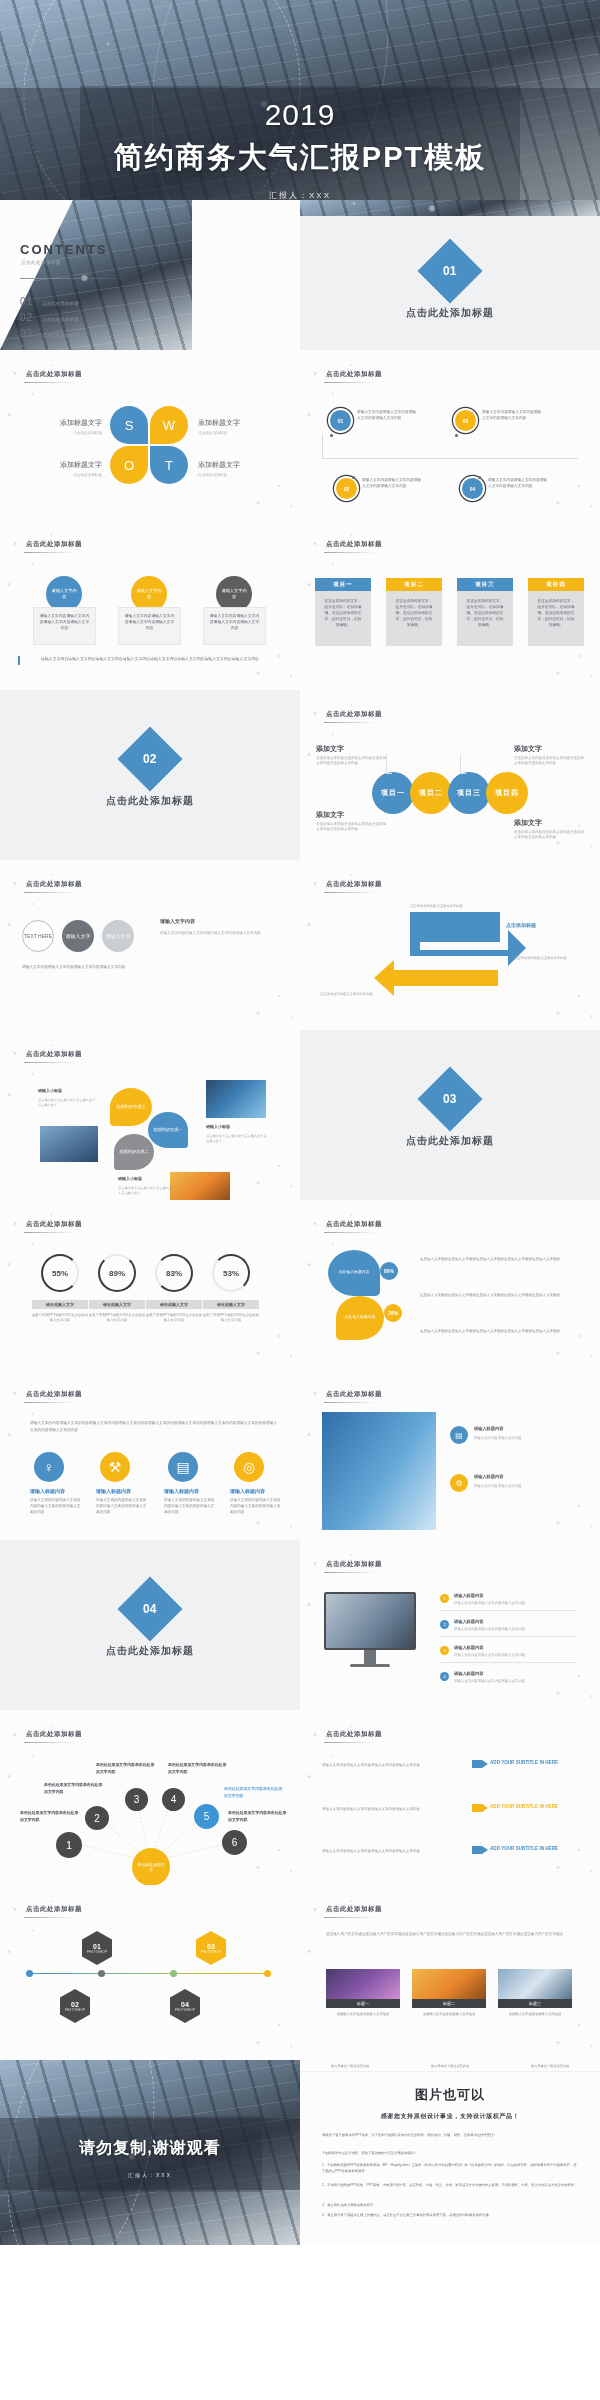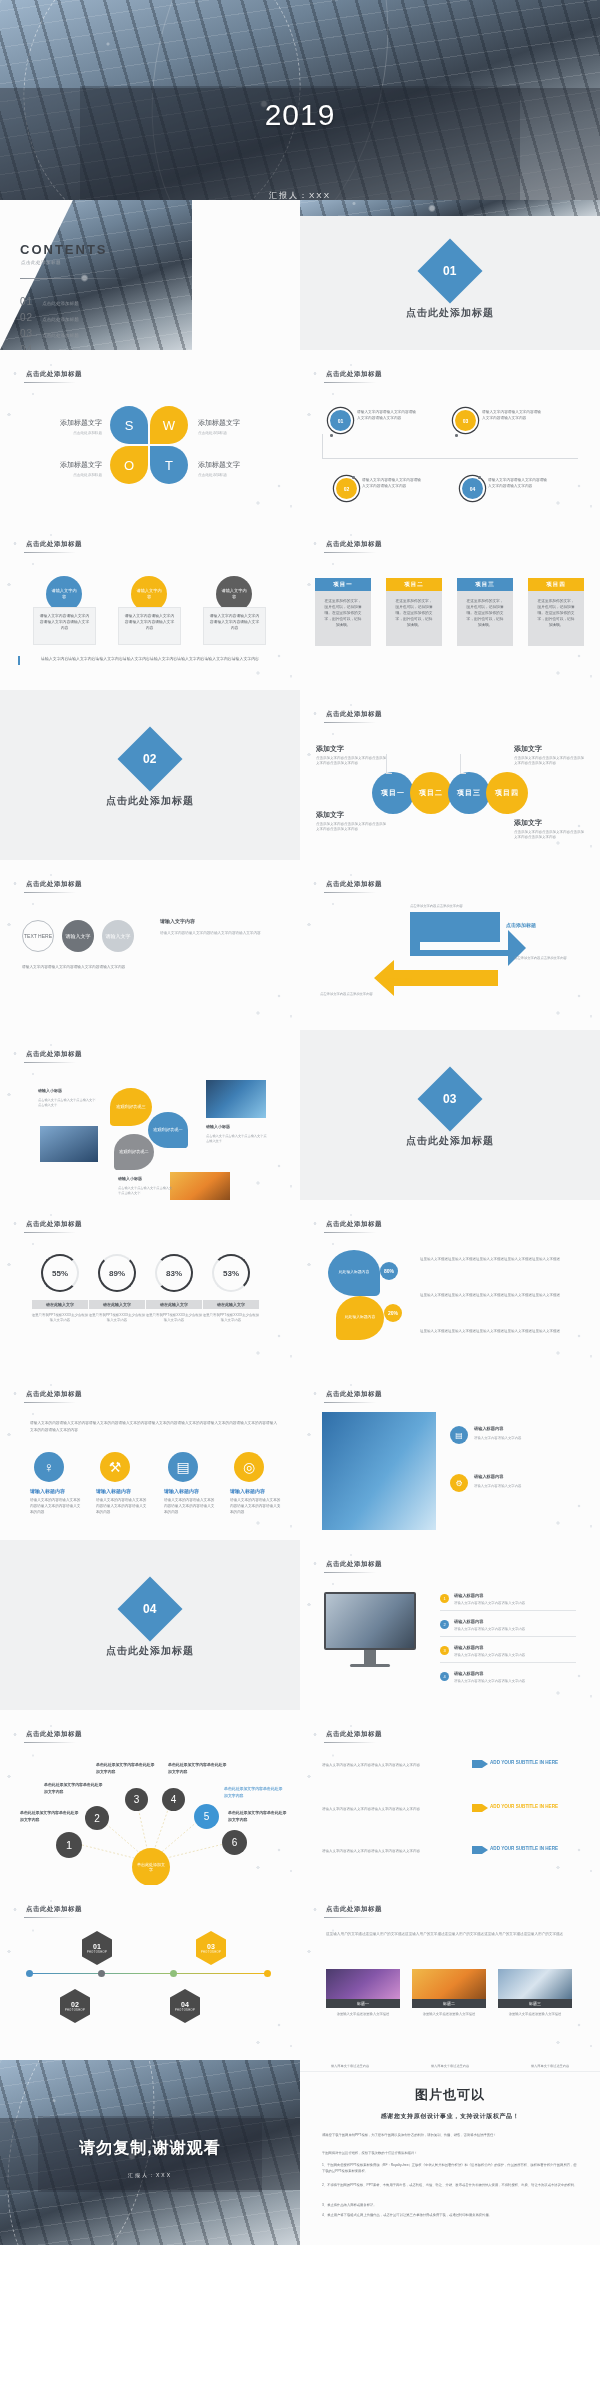--- a/index.html
+++ b/index.html
@@ -222,20 +222,21 @@
 <div class="deck">
 
   <div class="slide full">
     <div class="photo-bldg">
       <div class="circuit"></div>
       <div class="circuit b"></div>
     </div>
     <div class="scrim" style="top:88px;height:112px;"></div>
     <div class="scrim" style="left:80px;right:80px;top:86px;height:114px;background:rgba(30,36,46,.30);"></div>
     <div class="tbox t-year" style="top:98px;">2019</div>
+    <div class="tbox t-main" style="top:138px;">简约商务大气汇报PPT模板</div>
     <div class="tbox t-by" style="top:190px;">汇报人：XXX</div>
   </div>
 
   <div class="slide half" style="height:150px">
     <div class="ct-photo photo-bldg"></div>
     <div class="ct-head">CONTENTS</div>
     <div class="ct-sub">点击此处添加标题</div>
     <div class="ct-rule"></div>
     <div class="ct-item" style="top:96px">
       <span class="ct-num">01</span>

